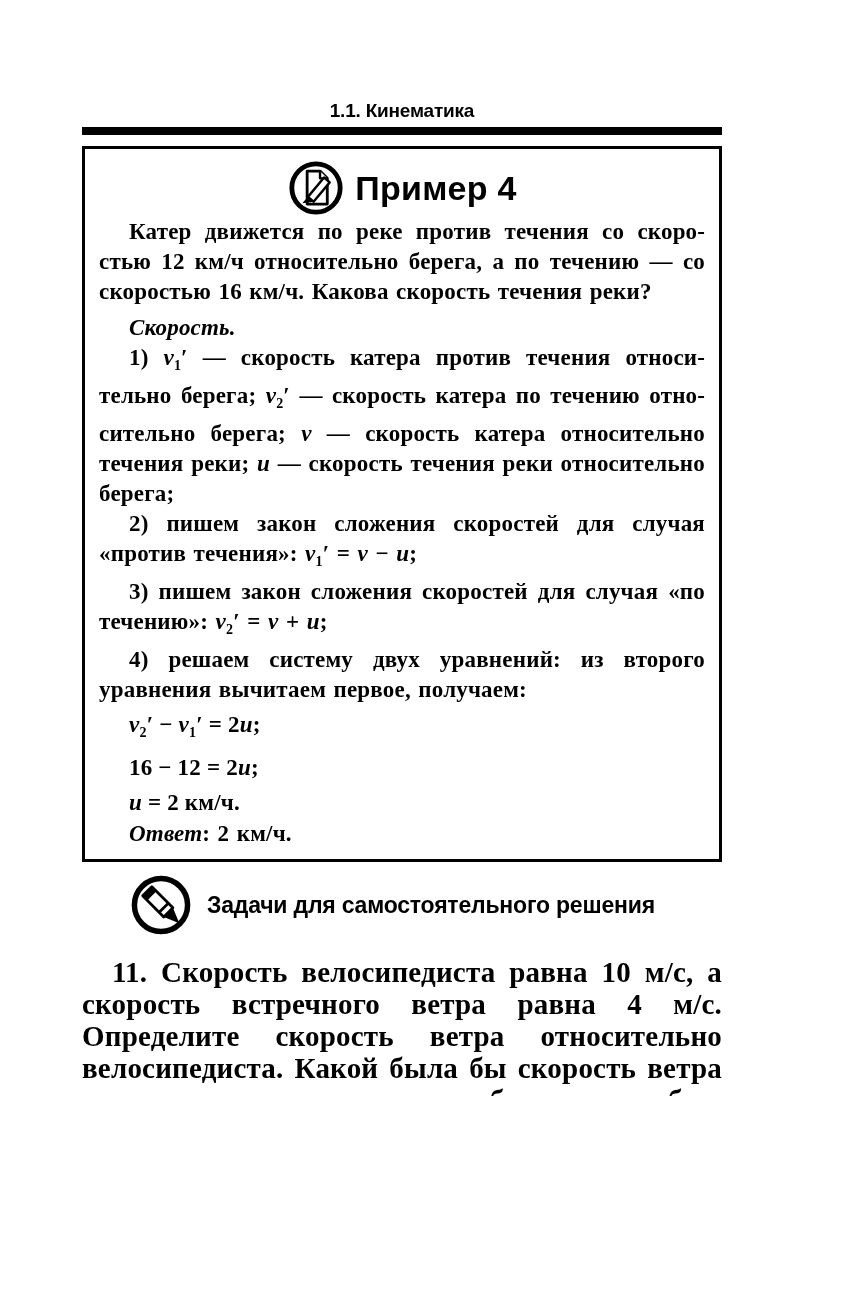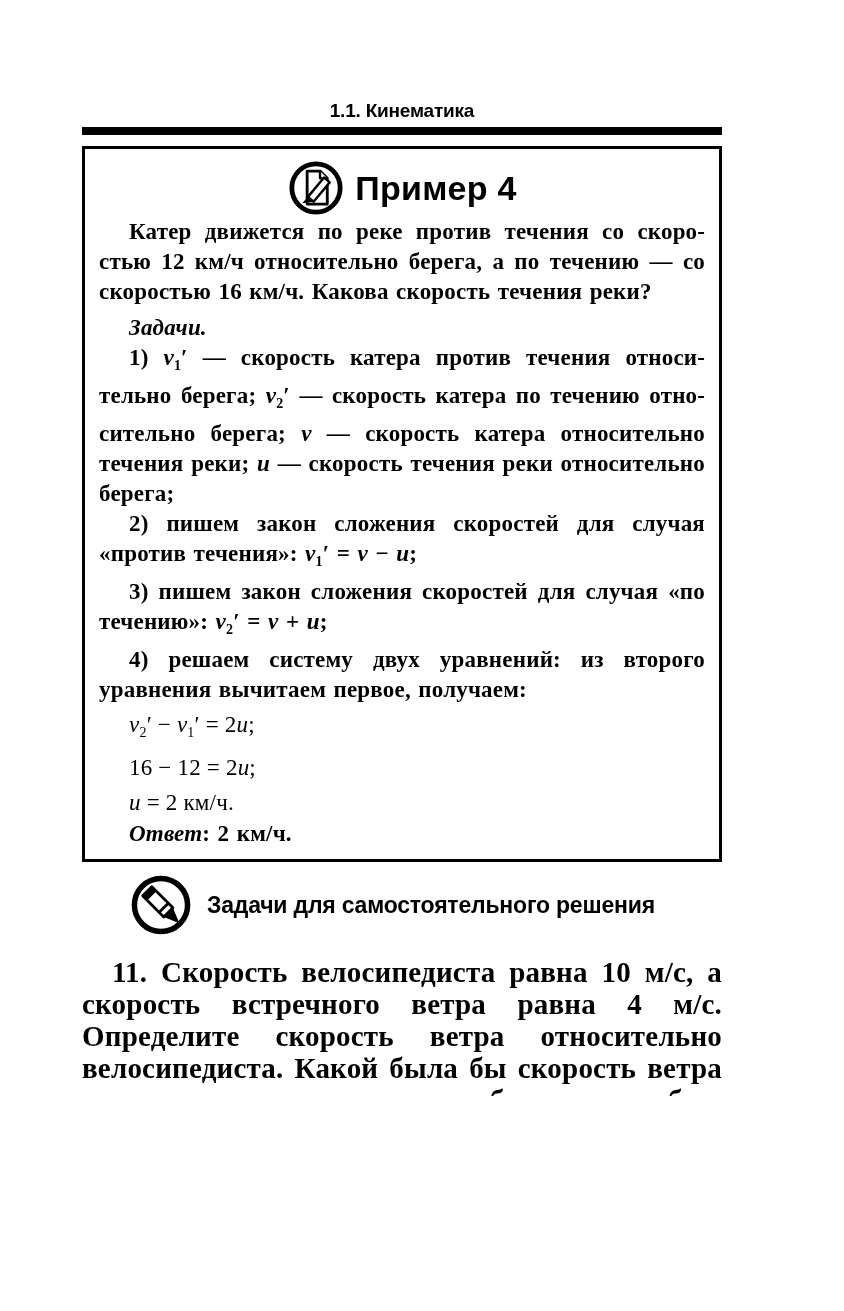--- a/index.html
+++ b/index.html
@@ -16,21 +16,21 @@
   .box-title-row{display:flex;align-items:center;justify-content:center;gap:10px;margin:2px 0 0;}
   .box-title{font-family:"Liberation Sans",sans-serif;font-weight:700;font-size:34px;letter-spacing:0.3px;}
   .icon{display:inline-flex;flex:0 0 auto;}
   .icon svg{display:block;}
 
   .para{margin:0;font-size:23px;line-height:30px;font-weight:700;text-align:justify;
         text-indent:30px;letter-spacing:0.2px;word-spacing:1.5px;}
   .problem{margin-top:0;}
   .solution-label{margin-top:6px;font-style:italic;text-align:left;}
   .equations{margin-top:4px;}
-  .equation{margin:4px 0 0;padding-left:30px;font-size:23px;line-height:31px;font-weight:400;
+  .equation{margin:4px 0 0;padding-left:30px;font-size:23px;line-height:31px;font-weight:700;
             letter-spacing:0.2px;}
   .answer{margin-top:1px;text-align:left;}
 
   .seg-normal{}
   .seg-var{font-style:italic;}
   .seg-sub{font-size:14px;vertical-align:-5px;}
   .seg-label{font-style:italic;}
 
   .tasks-header{position:absolute;top:872px;left:128px;display:flex;align-items:center;gap:13px;}
   .tasks-title{font-family:"Liberation Sans",sans-serif;font-weight:700;font-size:23px;letter-spacing:-0.2px;}
@@ -58,21 +58,21 @@
           <path d="M25 15 h16 l9 9 v32 h-25 z" fill="#fff" stroke="#000" stroke-width="3.5" stroke-linejoin="round"></path>
           <path d="M41 15 v9 h9" fill="#fff" stroke="#000" stroke-width="3" stroke-linejoin="round"></path>
           <polygon points="26,47 46,23 53,29 33,53" fill="#fff" stroke="#000" stroke-width="3" stroke-linejoin="round"></polygon>
           <polygon points="19,55 26,47 33,53" fill="#000"></polygon>
         </svg>
       </span>
       <span class="box-title">Пример 4</span>
     </div>
 
     <p class="para problem">Катер движется по реке против течения со ско­ро­стью 12 км/ч отно­си­тельно берега, а по течению — со ско­ро­стью 16 км/ч. Какова ско­рость течения реки?</p>
-    <p class="para solution-label">Задачи.</p>
+    <p class="para solution-label">Скорость.</p>
 
     <div class="steps">
 
         <p class="para step"><span class="seg-normal">1) </span><span class="seg-var">v</span><span class="seg-sub">1</span><span class="seg-normal">′ — ско­рость катера против течения отно­си­тельно берега; </span><span class="seg-var">v</span><span class="seg-sub">2</span><span class="seg-normal">′ — ско­рость катера по течению отно­си­тельно берега; </span><span class="seg-var">v</span><span class="seg-normal"> — ско­рость катера отно­си­тельно течения реки; </span><span class="seg-var">u</span><span class="seg-normal"> — ско­рость течения реки отно­си­тельно берега;</span></p>
 
         <p class="para step"><span class="seg-normal">2) пишем закон сложения скоростей для случая «против течения»: </span><span class="seg-var">v</span><span class="seg-sub">1</span><span class="seg-normal">′ = </span><span class="seg-var">v</span><span class="seg-normal"> − </span><span class="seg-var">u</span><span class="seg-normal">;</span></p>
 
         <p class="para step"><span class="seg-normal">3) пишем закон сложения скоростей для случая «по течению»: </span><span class="seg-var">v</span><span class="seg-sub">2</span><span class="seg-normal">′ = </span><span class="seg-var">v</span><span class="seg-normal"> + </span><span class="seg-var">u</span><span class="seg-normal">;</span></p>
 
         <p class="para step"><span class="seg-normal">4) решаем систему двух уравнений: из второго уравнения вычитаем первое, получаем:</span></p>

